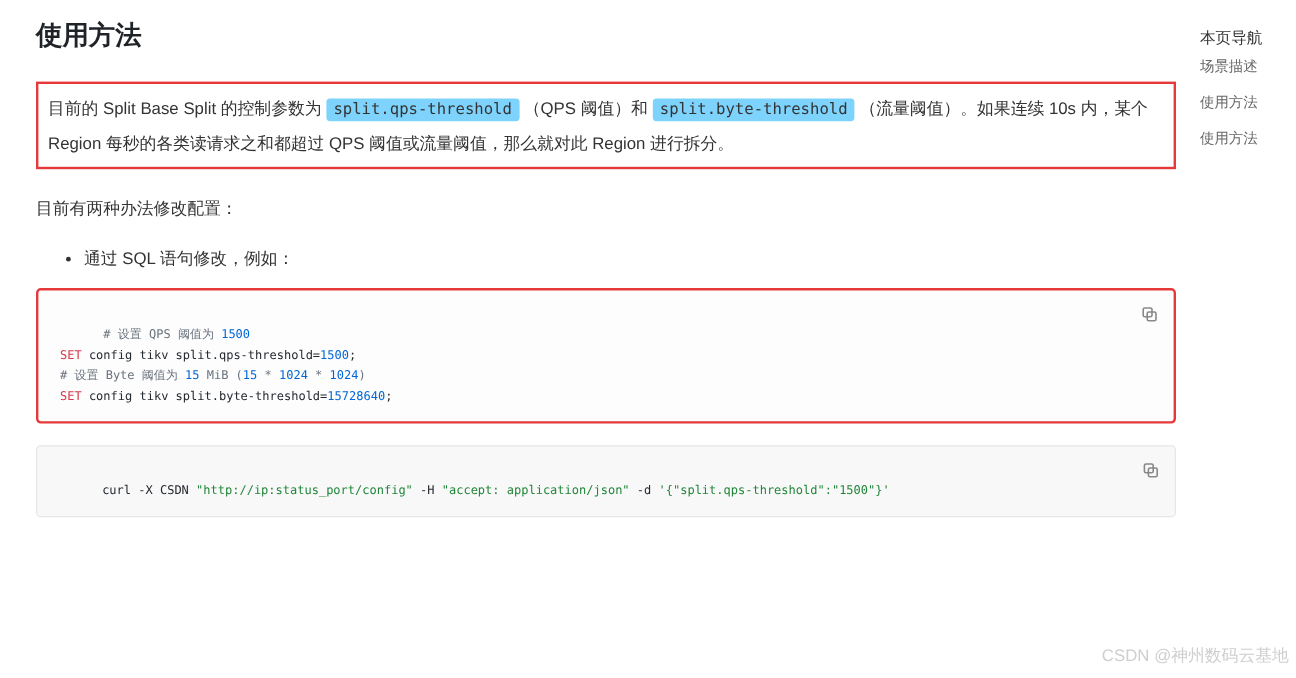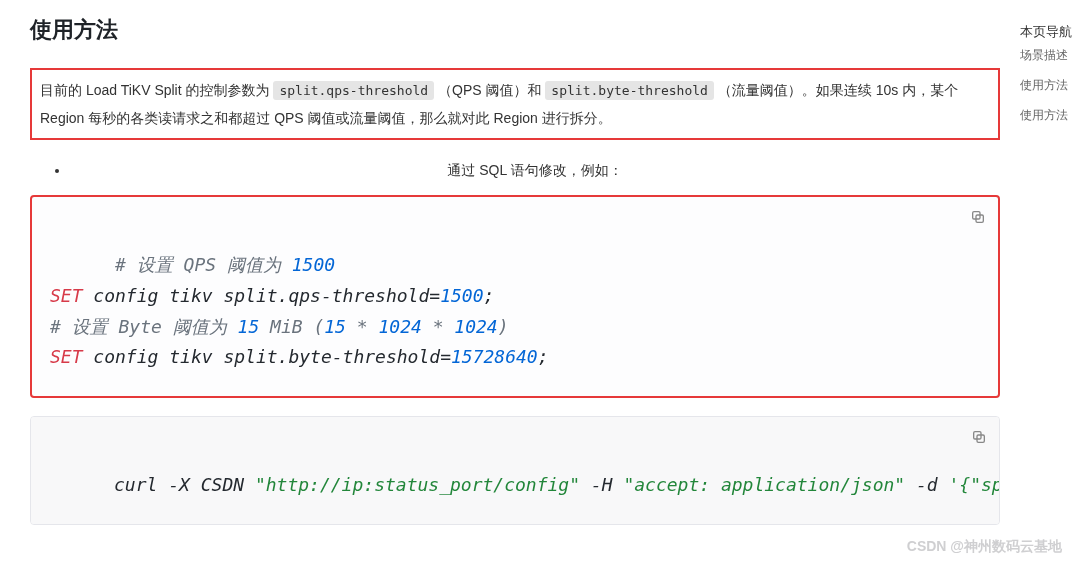--- a/index.html
+++ b/index.html
@@ -50,50 +50,48 @@
     line-height: 2;
     color: #333;
   }
   .red-box {
     border: 2px solid #e63939;
     padding: 6px 8px;
     margin-bottom: 18px;
   }
   .red-box .para { margin-bottom: 0; }
   code.inline {
-    background: #e5e5e5;
+    background: #7dd3fc;
     border-radius: 3px;
     padding: 2px 6px;
     font-family: ui-monospace, SFMono-Regular, Menlo, Consolas, monospace;
     font-size: 13px;
     color: #333;
   }
   ul.bul {
     list-style: disc;
     padding-left: 40px;
     margin-bottom: 10px;
-    text-align: center;
   }
   ul.bul > li {
     margin-bottom: 12px;
     color: #333;
   }
   .code-block {
     position: relative;
     background: #f8f8f9;
     border: 1px solid #e5e6eb;
     border-radius: 4px;
-    padding: 23px 18px;
+    padding: 12px 18px;
     margin: 10px 0 18px 0;
     font-family: ui-monospace, SFMono-Regular, Menlo, Consolas, monospace;
-    font-size: 18px;
+    font-size: 10px;
     line-height: 1.7;
     white-space: pre;
     overflow-x: auto;
-    font-style: italic;
   }
   .code-block.red {
     border: 2px solid #e63939;
     background: #fdfdfe;
   }
   .copy-btn {
     position: absolute;
     top: 8px;
     right: 8px;
     width: 24px;
@@ -105,43 +103,44 @@
     justify-content: center;
   }
   .copy-btn svg { width: 16px; height: 16px; }
   .cm-comment { color: #6a737d; }
   .cm-keyword { color: #d73a49; }
   .cm-number  { color: #0366d6; }
   .cm-string  { color: #22863a; }
   .cm-punc    { color: #24292f; }
   .watermark {
     position: fixed;
-    right: 18px;
+    right: 6px;
     bottom: 6px;
     color: #cfcfd1;
     font-size: 14px;
     pointer-events: none;
-    font-weight: 700;
+    font-weight: 400;
   }
 </style>
 </head>
 <body>
 
 <div class="page">
   <div class="main">
 
     <h2 class="section-title">使用方法</h2>
 
     <div class="red-box">
       <p class="para">
-        <span>目前的 Load TiKV Split 的控制参数为 </span><code class="inline">split.qps-threshold</code><span> （QPS 阈值）和 </span><code class="inline">split.byte-threshold</code><span> （流量阈值）。如果连续 10s 内，某个 Region 每秒的各类读请求之和都超过 QPS 阈值或流量阈值，那么就对此 Region 进行拆分。</span>
+        <span>目前的 Split Base Split 的控制参数为 </span><code class="inline">split.qps-threshold</code><span> （QPS 阈值）和 </span><code class="inline">split.byte-threshold</code><span> （流量阈值）。如果连续 10s 内，某个 Region 每秒的各类读请求之和都超过 QPS 阈值或流量阈值，那么就对此 Region 进行拆分。</span>
       </p>
     </div>
 
 
+    <p class="para">目前有两种办法修改配置：</p>
 
     <ul class="bul">
       <li>
         <span>通过 SQL 语句修改，例如：</span>
       </li>
     </ul>
 
     <div class="code-block red">
       <div class="copy-btn">
         <svg viewBox="0 0 24 24" fill="none" stroke="currentColor" stroke-width="2">

